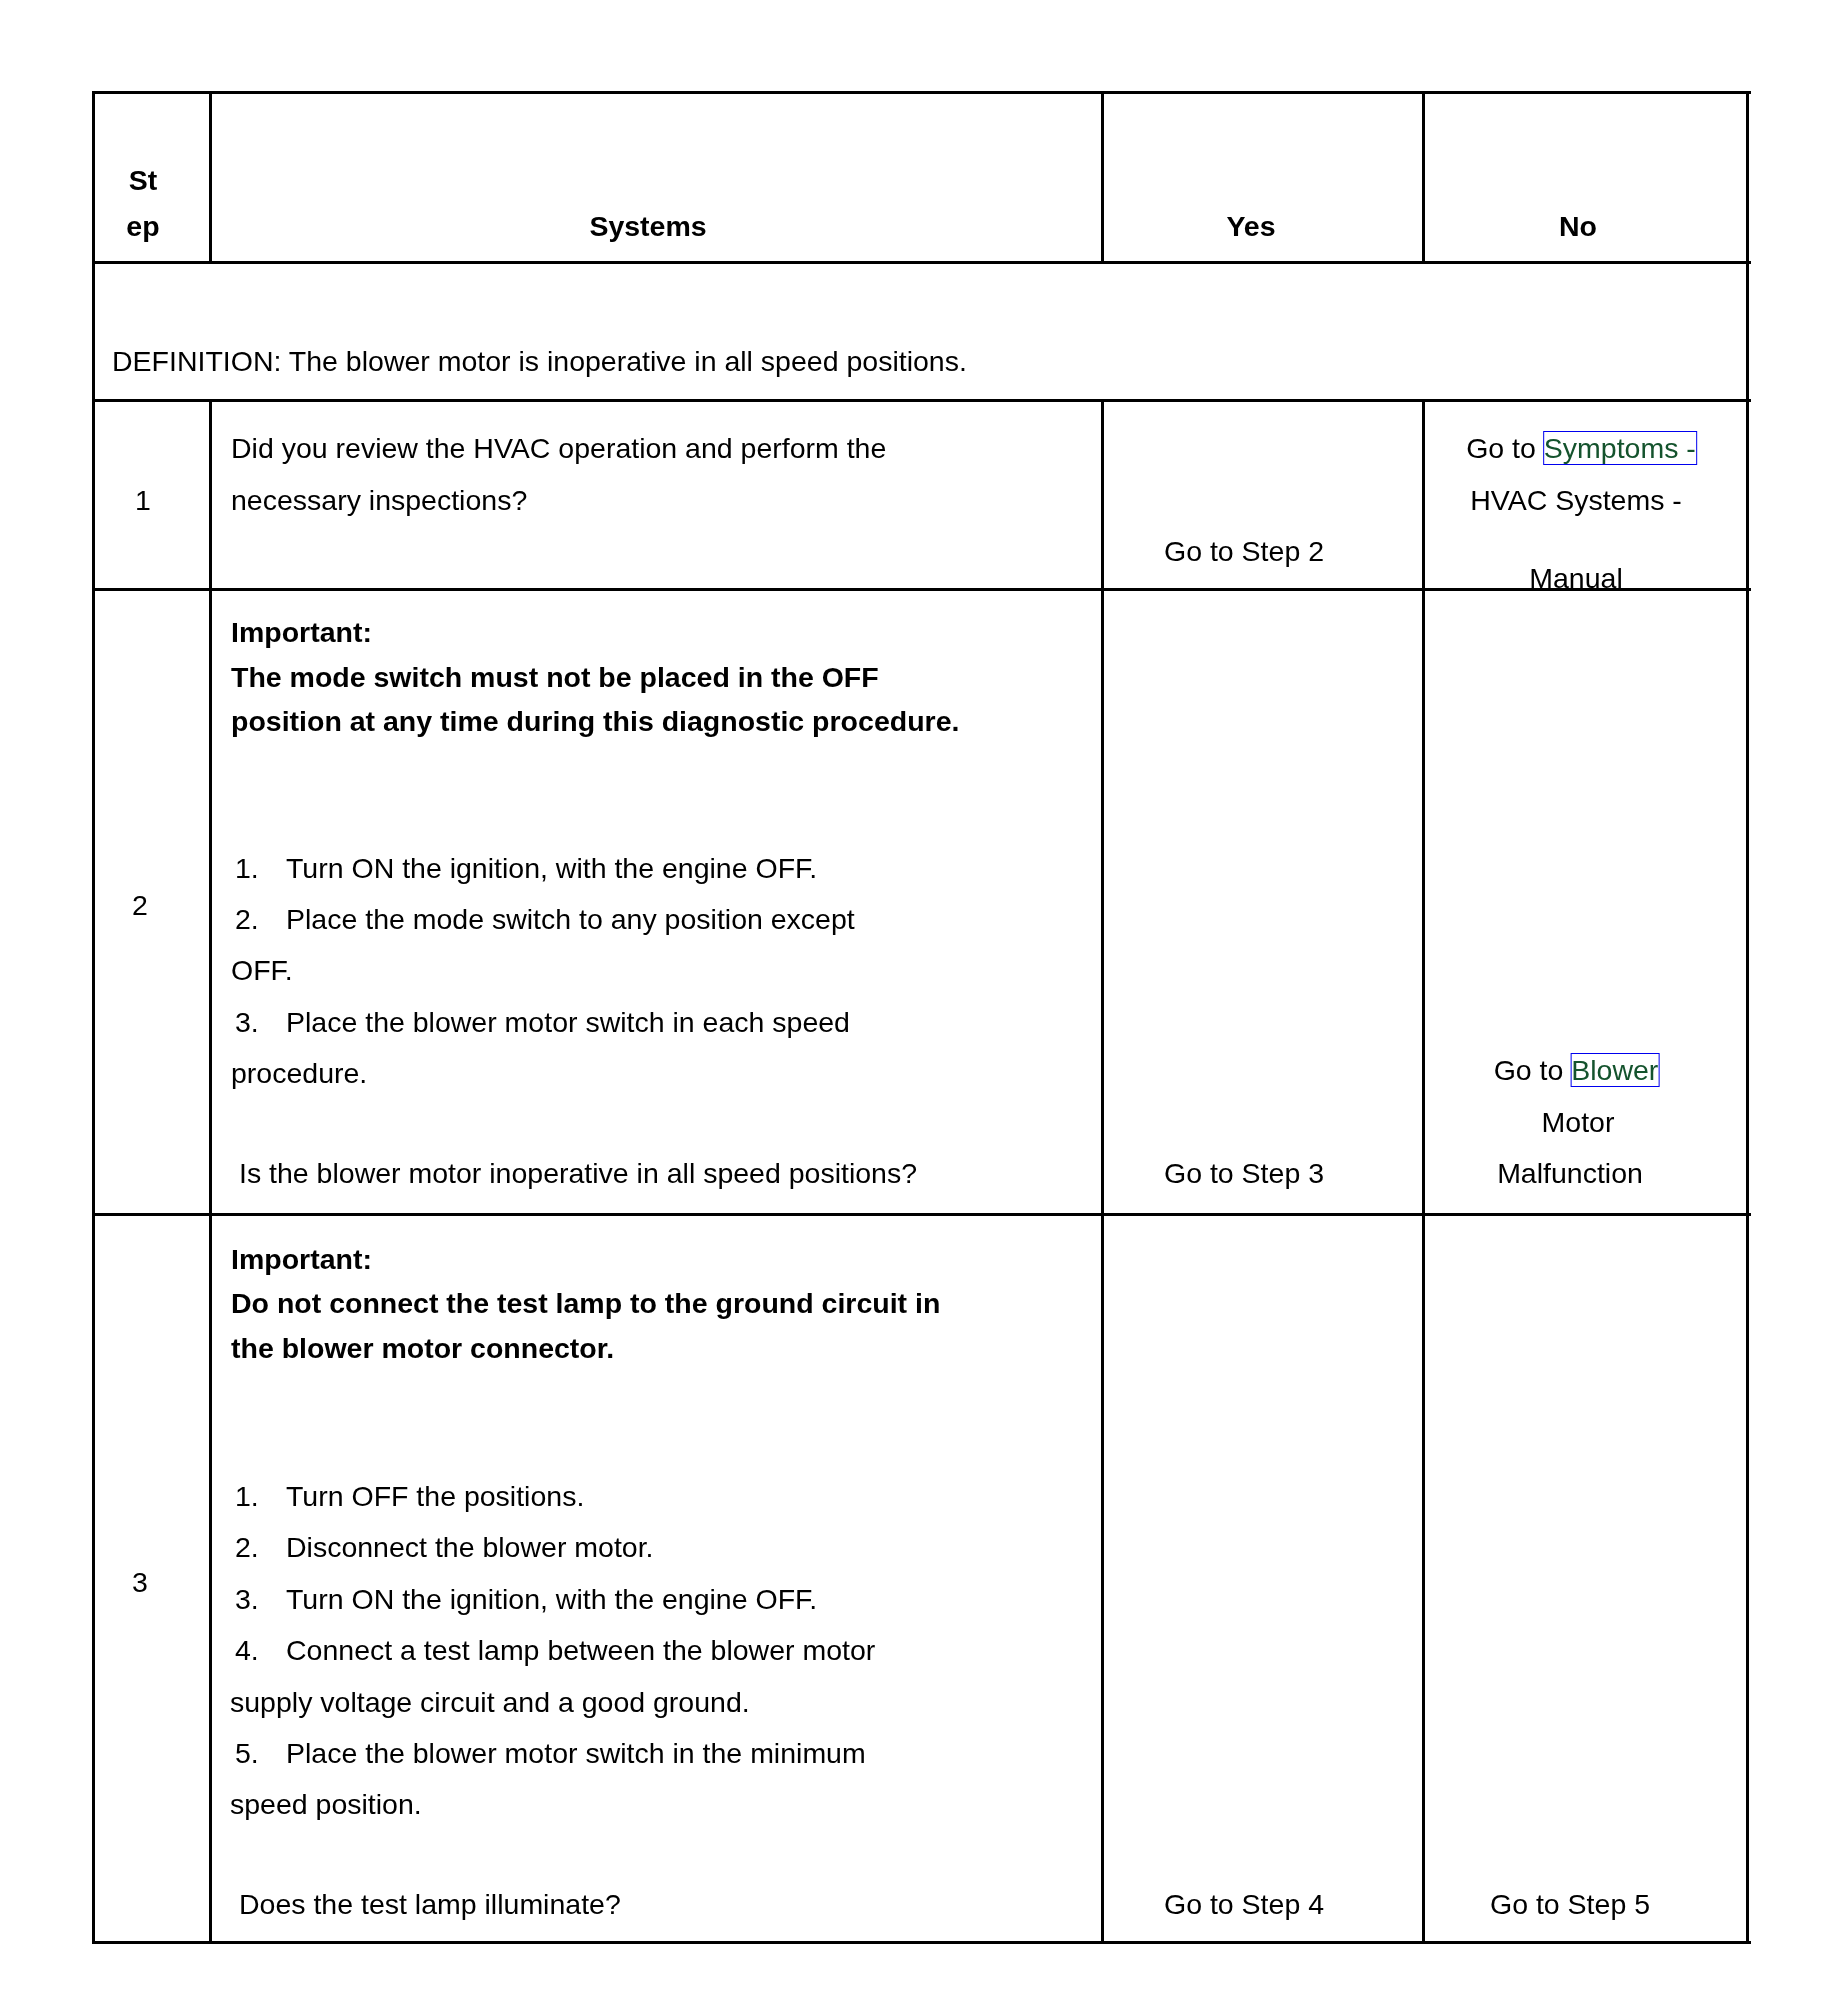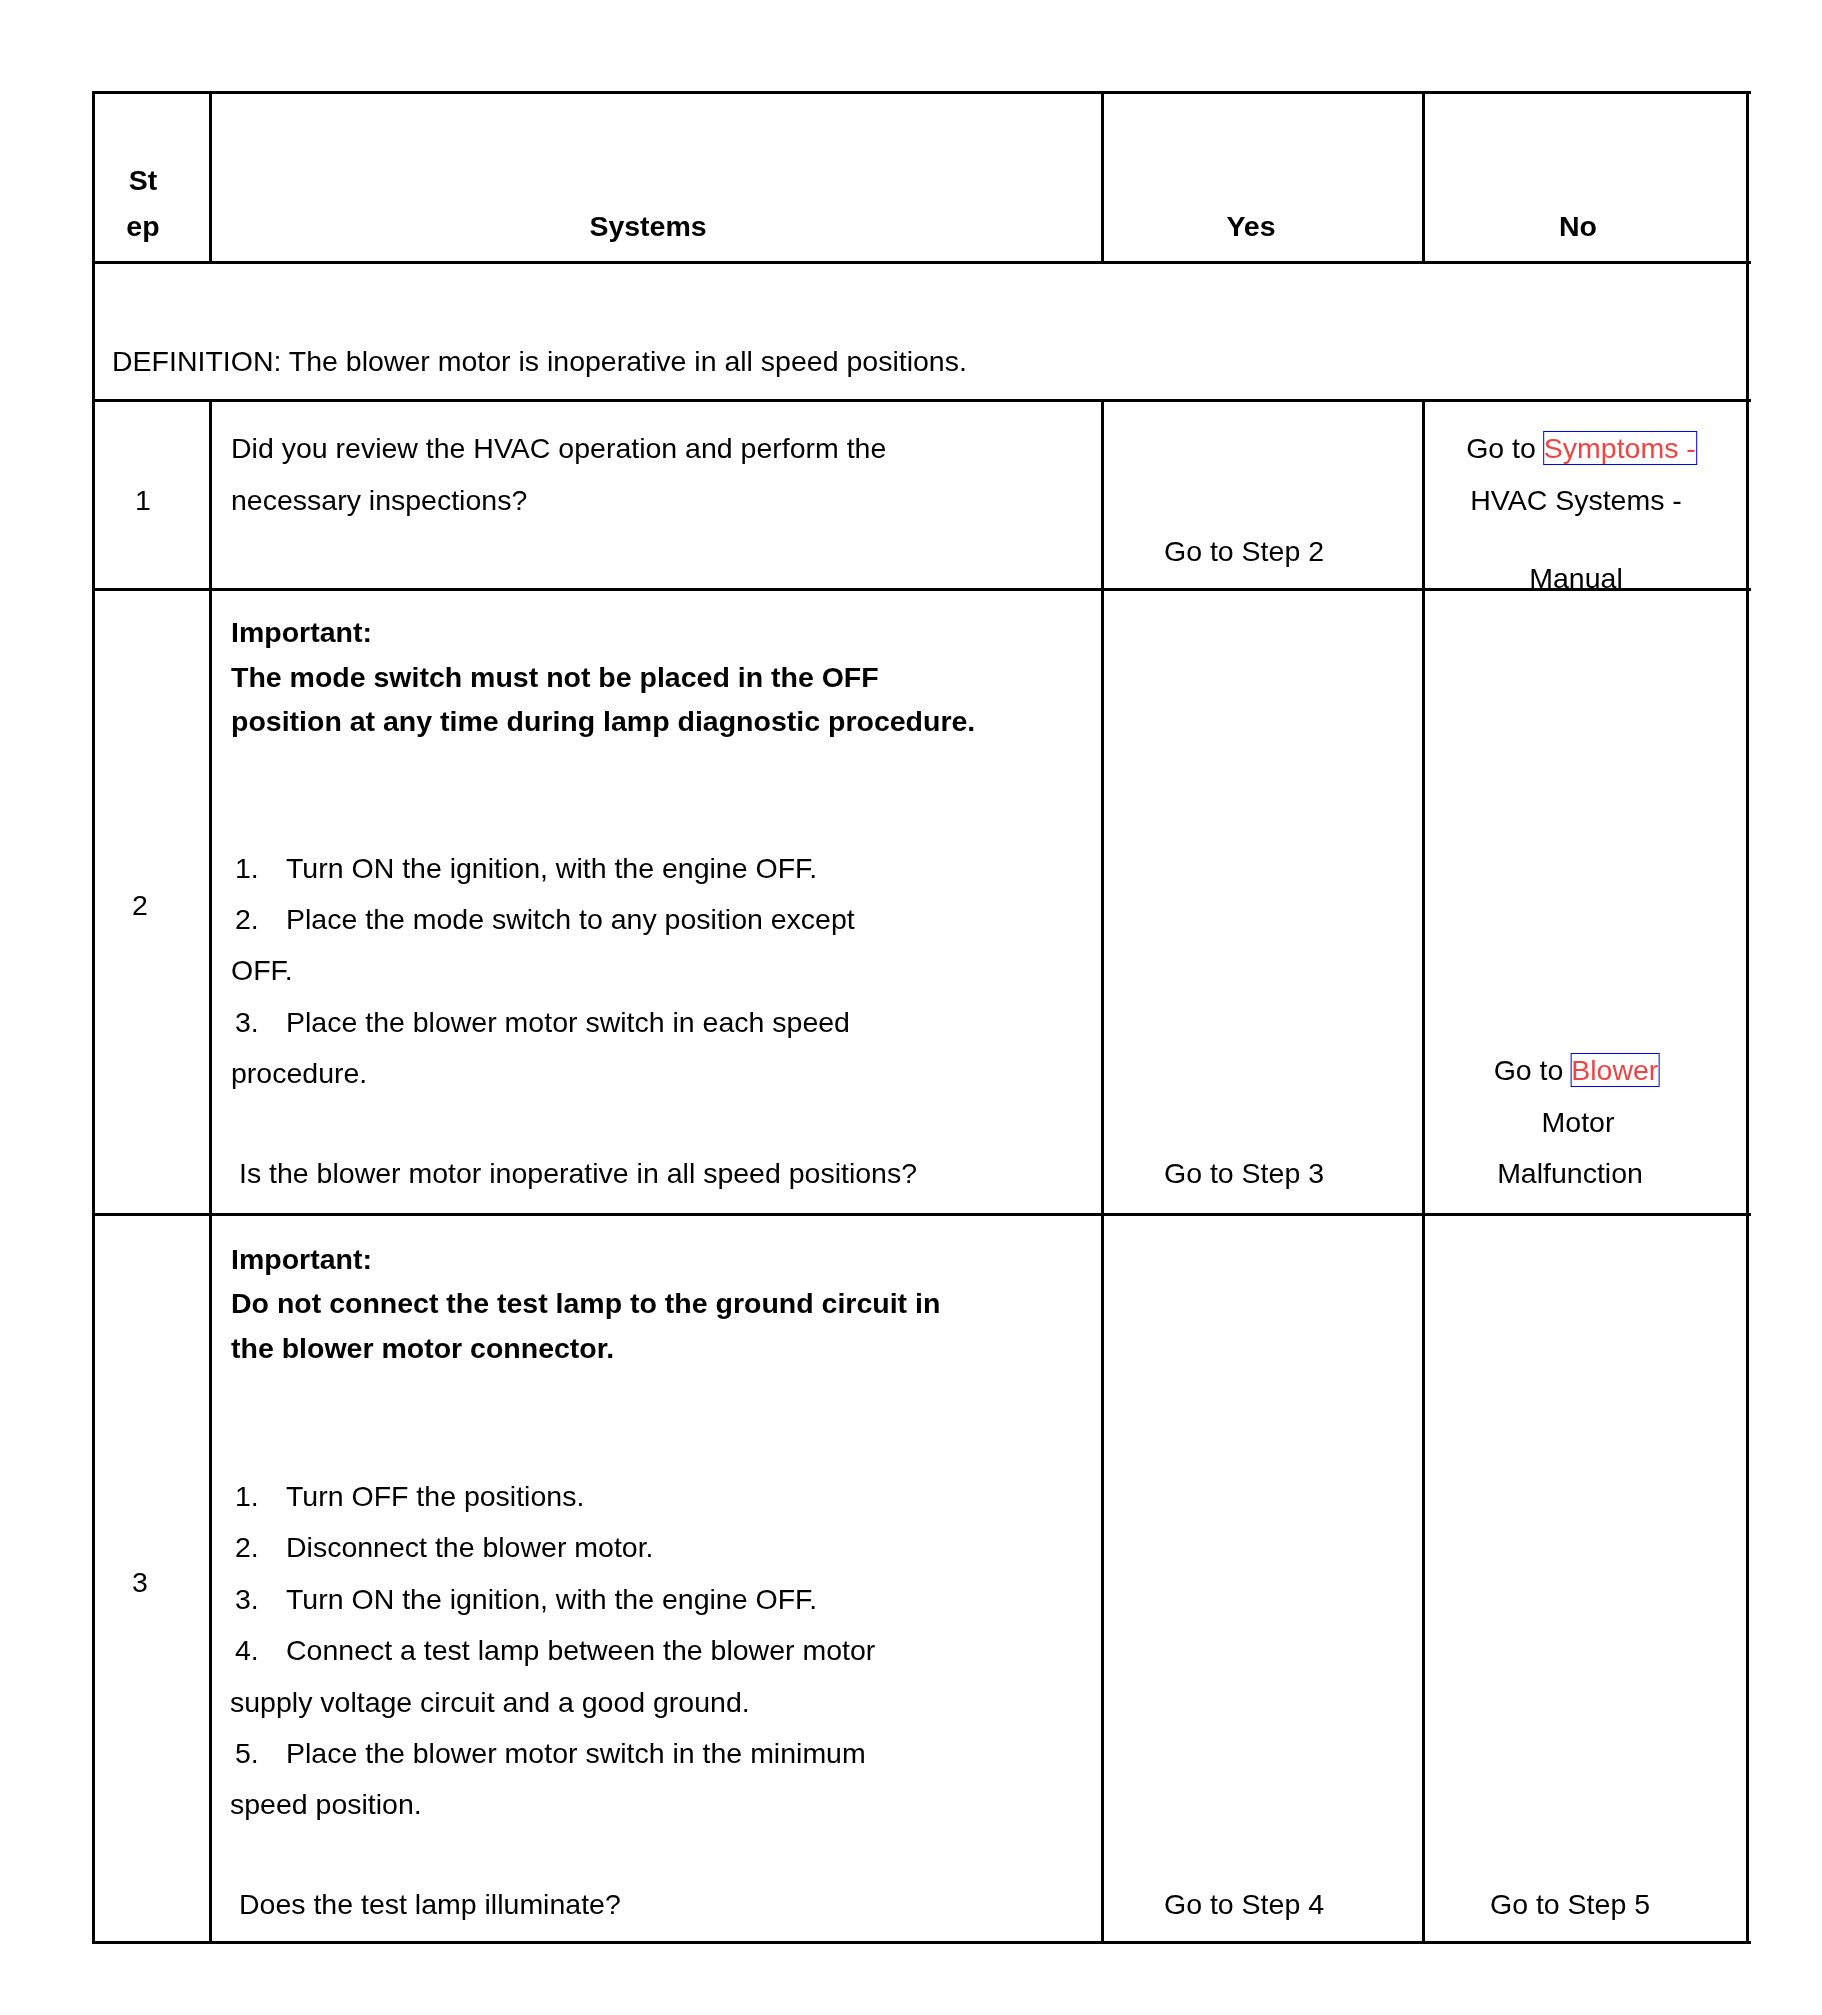--- a/index.html
+++ b/index.html
@@ -3,21 +3,21 @@
 <meta charset="utf-8">
 <style>
   html, body { margin:0; padding:0; background:#ffffff; }
   body { width:1823px; height:2015px; position:relative; overflow:hidden;
          font-family:"Liberation Sans", sans-serif; color:#000; }
   .hline { position:absolute; background:#000; height:3.1px; }
   .vline { position:absolute; background:#000; width:3.1px; }
   .t { position:absolute; white-space:nowrap; font-size:28.5px; line-height:1; }
   .b { font-weight:bold; }
   .c { transform:translateX(-50%); }
-  .link { outline:1.5px solid #0000ee; outline-offset:0.8px; color:#ef4444; cursor:pointer; }
+  .link { outline:1.5px solid #0000ee; outline-offset:0.8px; color:#14532d; cursor:pointer; }
 </style>
 </head>
 <body>
 
 <div>
 
   <div class="hline" style="left:92px; top:91px; width:1659px;"></div>
   <div class="hline" style="left:92px; top:261px; width:1659px;"></div>
   <div class="hline" style="left:92px; top:399px; width:1659px;"></div>
   <div class="hline" style="left:92px; top:588px; width:1659px;"></div>
@@ -50,21 +50,21 @@
       <span>Go to </span><span class="link">Symptoms -</span>
     </div>
     <div class="t c" style="left:1576px; top:486px;">HVAC Systems -</div>
     <div class="t c" style="left:1576px; top:537px;margin-top:27px;">Manual</div>
   </div>
 
   <div>
     <div class="t c" style="left:140px; top:891px;">2</div>
     <div class="t b" style="left:231px; top:618px;">Important:</div>
     <div class="t b" style="left:231px; top:663px;">The mode switch must not be placed in the OFF</div>
-    <div class="t b" style="left:231px; top:707px;">position at any time during lamp diagnostic procedure.</div>
+    <div class="t b" style="left:231px; top:707px;">position at any time during this diagnostic procedure.</div>
 
     <div class="t" style="left:235px; top:854px;">1.</div>
     <div class="t" style="left:286px; top:854px;">Turn ON the ignition, with the engine OFF.</div>
     <div class="t" style="left:235px; top:905px;">2.</div>
     <div class="t" style="left:286px; top:905px;">Place the mode switch to any position except</div>
     <div class="t" style="left:231px; top:956px;">OFF.</div>
     <div class="t" style="left:235px; top:1008px;">3.</div>
     <div class="t" style="left:286px; top:1008px;">Place the blower motor switch in each speed</div>
     <div class="t" style="left:231px; top:1059px;">procedure.</div>
 

